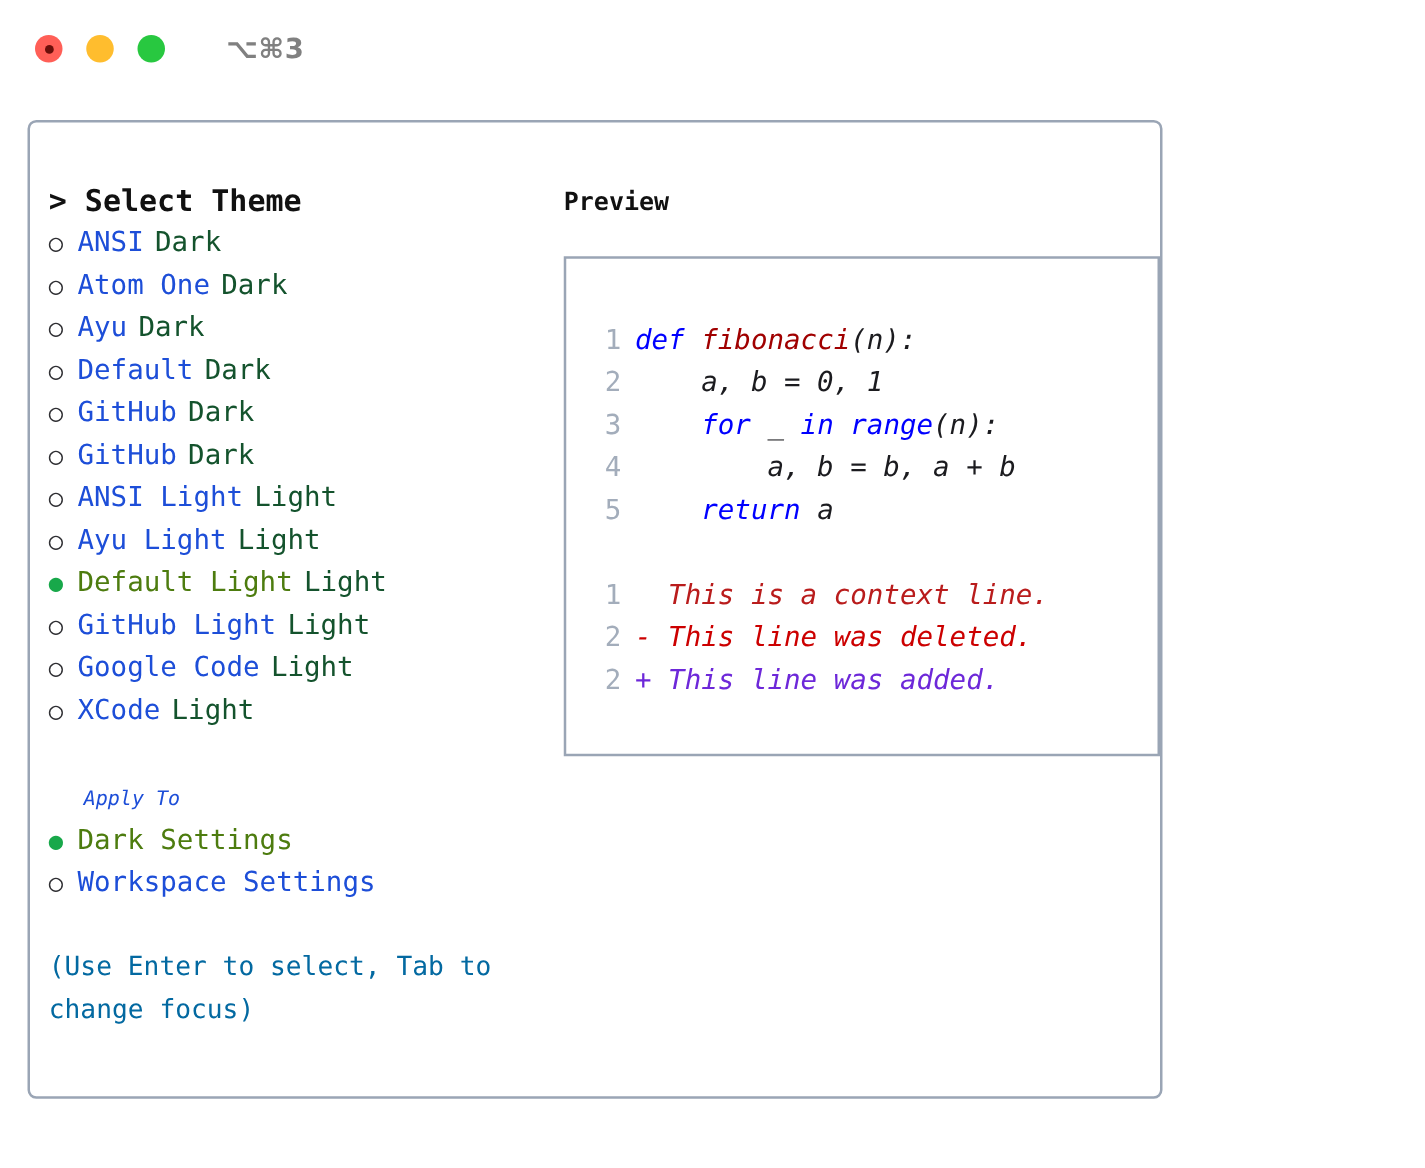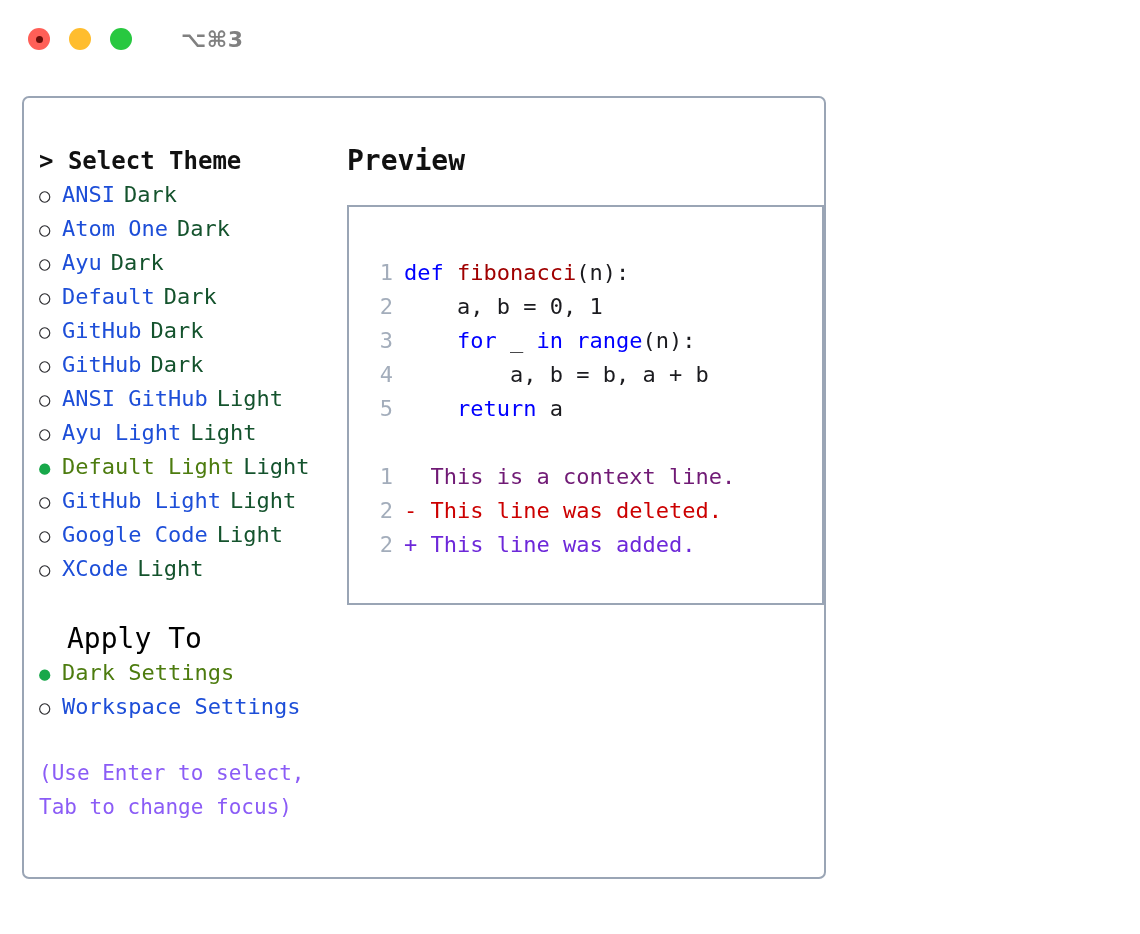--- a/index.html
+++ b/index.html
@@ -64,21 +64,21 @@
     color: #808080;
     letter-spacing: 0.5px;
     font-family: "DejaVu Sans", "Liberation Sans", sans-serif;
   }
 
   
   .panel {
     position: absolute;
     left: 22px;
     top: 96px;
-    width: 804px;
+    width: 908px;
     height: 783px;
     border: 2px solid #9aa5b5;
     border-radius: 7px;
     background: #ffffff;
   }
 
   .panel-body {
     position: absolute;
     left: 0; top: 0;
     width: 100%;
@@ -118,43 +118,44 @@
   .opt-label { color: #1d4ed8; }
   .opt-row.selected .opt-label { color: #4d7c0f; }
   .opt-tag {
     color: #14532d;
     margin-left: 9px;
   }
 
   .gap-block { height: 36px; }
 
   .apply-label {
-    font-size: 28px;
-    line-height: 34px;
-    color: #000000;
+    font-size: 16px;
+    line-height: 34px;
+    color: #1d4ed8;
     padding-left: 28px;
     white-space: pre;
+    font-style: italic;
   }
 
   .hint {
     margin-top: 32px;
     font-size: 21px;
     line-height: 34px;
-    color: #8b5cf6;
+    color: #0369a1;
     max-width: 410px;
     white-space: pre-wrap;
   }
 
   
   .right-col {
     flex: 1;
     padding: 46px 0 0 12px;
   }
   .preview-title {
-    font-size: 28px;
+    font-size: 20px;
     font-weight: bold;
     color: #111111;
     line-height: 34px;
     white-space: pre;
   }
   .preview-box {
     margin-top: 27px;
     width: 477px;
     height: 400px;
     border: 2px solid #9aa5b5;
@@ -169,25 +170,25 @@
     line-height: 34px;
     white-space: pre;
   }
   .ln {
     width: 28px;
     flex: 0 0 28px;
     text-align: right;
     color: #a3adbb;
     margin-right: 11px;
   }
-  .tok { white-space: pre; }
+  .tok { white-space: pre; font-style: italic; }
   .t-kw    { color: #0000ff; }
   .t-fn    { color: #a00000; }
   .t-plain { color: #1b1b1f; }
-  .t-ctx   { color: #701a75; }
+  .t-ctx   { color: #b91c1c; }
   .t-del   { color: #cc0000; }
   .t-add   { color: #6d28d9; }
 
   .code-gap { height: 34px; }
 </style>
 </head>
 <body>
 
 <div class="app-window">
 
@@ -206,21 +207,21 @@
       <div class="left-col">
         <div class="section-header">&gt; Select Theme</div>
 
         <div id="theme-list">
             <div class="opt-row"><span class="opt-bullet">○</span><span class="opt-label">ANSI</span><span class="opt-tag">Dark</span></div>
             <div class="opt-row"><span class="opt-bullet">○</span><span class="opt-label">Atom One</span><span class="opt-tag">Dark</span></div>
             <div class="opt-row"><span class="opt-bullet">○</span><span class="opt-label">Ayu</span><span class="opt-tag">Dark</span></div>
             <div class="opt-row"><span class="opt-bullet">○</span><span class="opt-label">Default</span><span class="opt-tag">Dark</span></div>
             <div class="opt-row"><span class="opt-bullet">○</span><span class="opt-label">GitHub</span><span class="opt-tag">Dark</span></div>
             <div class="opt-row"><span class="opt-bullet">○</span><span class="opt-label">GitHub</span><span class="opt-tag">Dark</span></div>
-            <div class="opt-row"><span class="opt-bullet">○</span><span class="opt-label">ANSI GitHub</span><span class="opt-tag">Light</span></div>
+            <div class="opt-row"><span class="opt-bullet">○</span><span class="opt-label">ANSI Light</span><span class="opt-tag">Light</span></div>
             <div class="opt-row"><span class="opt-bullet">○</span><span class="opt-label">Ayu Light</span><span class="opt-tag">Light</span></div>
             <div class="opt-row selected"><span class="opt-bullet on">●</span><span class="opt-label">Default Light</span><span class="opt-tag">Light</span></div>
             <div class="opt-row"><span class="opt-bullet">○</span><span class="opt-label">GitHub Light</span><span class="opt-tag">Light</span></div>
             <div class="opt-row"><span class="opt-bullet">○</span><span class="opt-label">Google Code</span><span class="opt-tag">Light</span></div>
             <div class="opt-row"><span class="opt-bullet">○</span><span class="opt-label">XCode</span><span class="opt-tag">Light</span></div>
           </div>
 
         <div class="gap-block"></div>
 
         <div class="apply-label">Apply To</div>

